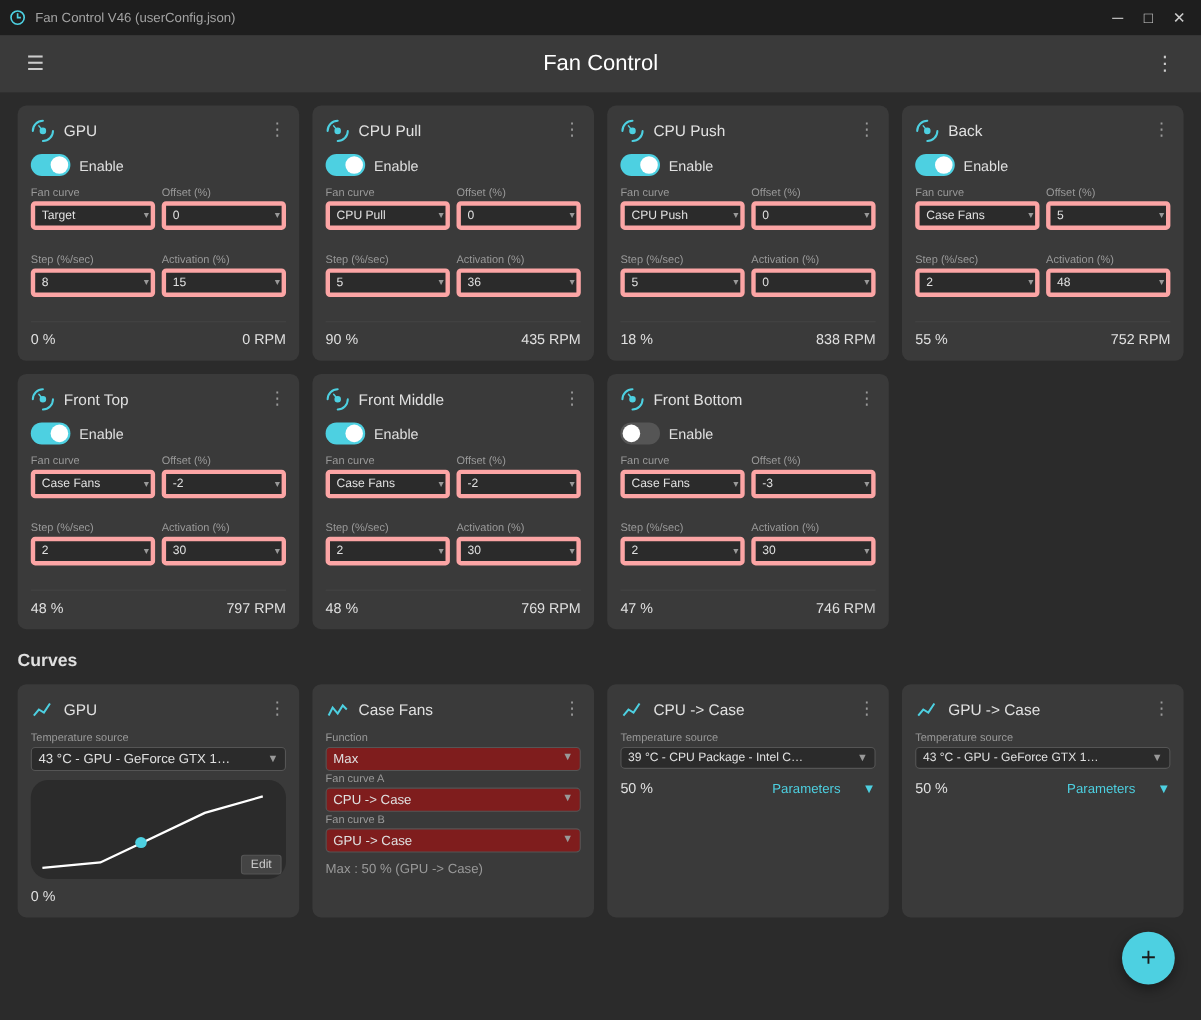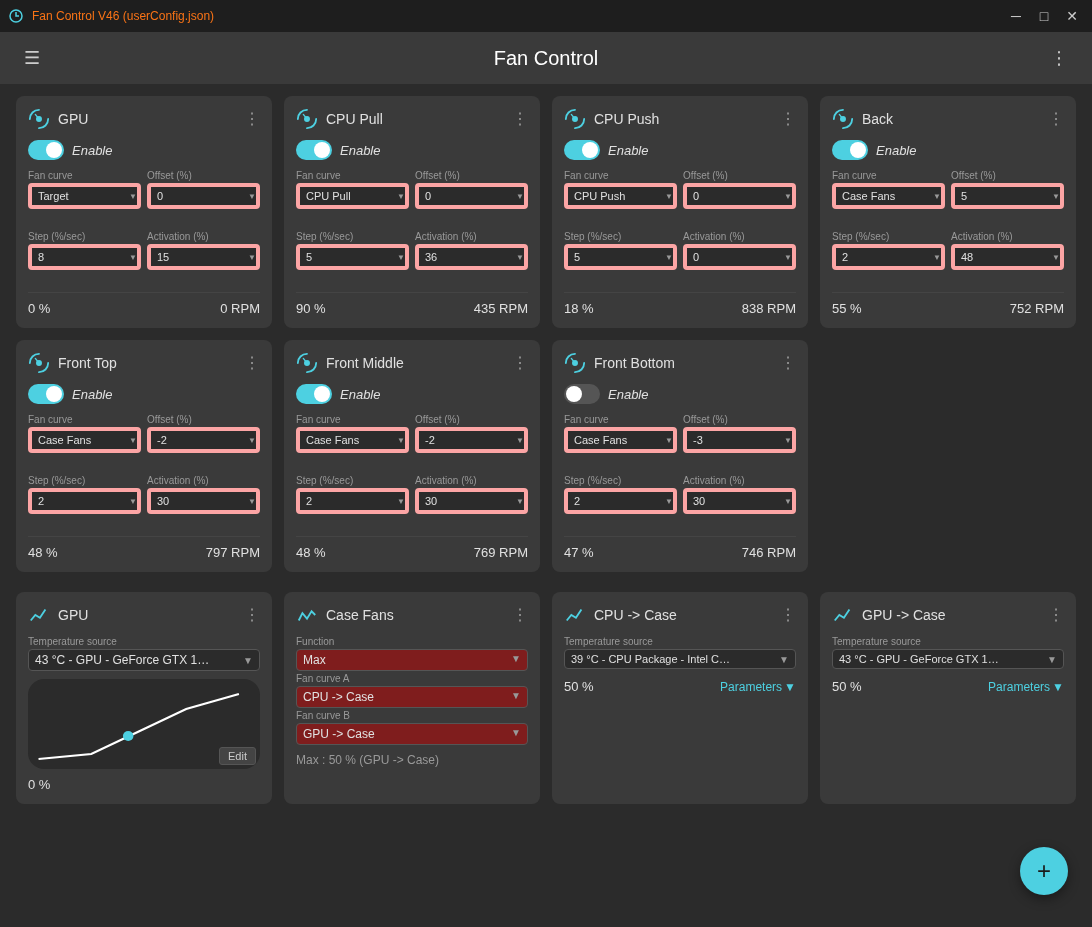--- a/index.html
+++ b/index.html
@@ -18,21 +18,21 @@
       display: flex;
       align-items: center;
       padding: 0 8px;
       justify-content: space-between;
     }
     .title-bar-left {
       display: flex;
       align-items: center;
       gap: 8px;
       font-size: 12px;
-      color: #f97316;
+      color: #a3a3a3;
     }
     .title-bar-icon {
       width: 16px;
       height: 16px;
       color: #4dd0e1;
     }
     .title-bar-controls {
       display: flex;
       gap: 4px;
     }
@@ -162,21 +162,20 @@
     .toggle.off {
       background: #555;
     }
     .toggle.off::after {
       right: auto;
       left: 2px;
     }
     .enable-label {
       font-size: 13px;
       color: #e0e0e0;
-      font-style: italic;
     }
     .fields-row {
       display: grid;
       grid-template-columns: 1fr 1fr;
       gap: 6px;
       margin-bottom: 22px;
     }
     .field-group label {
       display: block;
       font-size: 10px;
@@ -279,21 +278,21 @@
       margin-top: 10px;
     }
     .params-btn {
       background: transparent;
       border: none;
       color: #4dd0e1;
       font-size: 12px;
       cursor: pointer;
       display: flex;
       align-items: center;
-      gap: 2px;
+      gap: 20px;
     }
     .function-label {
       font-size: 10px;
       color: #999;
       margin-bottom: 2px;
     }
     .function-value {
       font-size: 12px;
       color: #e0e0e0;
       background: #7f1d1d;
@@ -784,20 +783,21 @@
       <div class="card-footer">
         <span class="card-stat">47 %</span>
         <span class="card-stat">746 RPM</span>
       </div>
     </div>
 
     <div style="background:transparent;"></div>
 
   </div>
 
+  <div class="section-title">Curves</div>
 
   <div class="curve-cards-grid">
 
     <div class="curve-card">
       <div class="card-header">
         <div class="card-header-left">
           <svg class="line-icon" viewBox="0 0 24 24">
             <polyline points="3,18 8,12 13,15 19,6" stroke="#4dd0e1" stroke-width="2" fill="none"></polyline>
           </svg>
           <span class="card-title">GPU</span>

